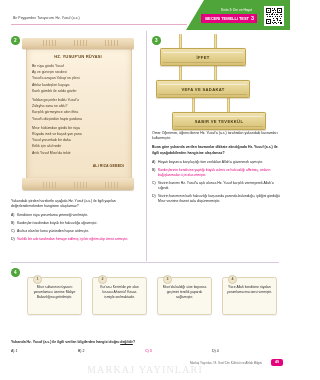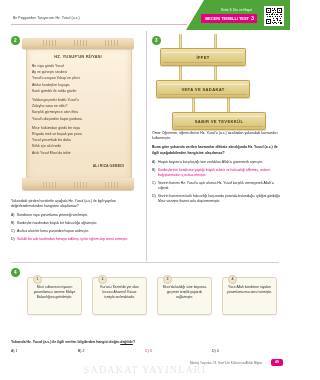--- a/index.html
+++ b/index.html
@@ -376,15 +376,15 @@
   </div>
   <div class="foot-opts">
       <div class="foot-opt">A) 1</div>
       <div class="foot-opt">B) 2</div>
       <div class="foot-opt ans">C) 3</div>
       <div class="foot-opt">D) 4</div>
     </div>
 
   <div class="credit">Markaj Yayınları / 8. Sınıf Din Kültürü ve Ahlak Bilgisi</div>
   <div class="pagebox">49</div>
-  <div class="watermark">SADAKAT YAYINLARI</div>
+  <div class="watermark">MARKAJ YAYINLARI</div>
 
 </div>
 
 </body></html>

